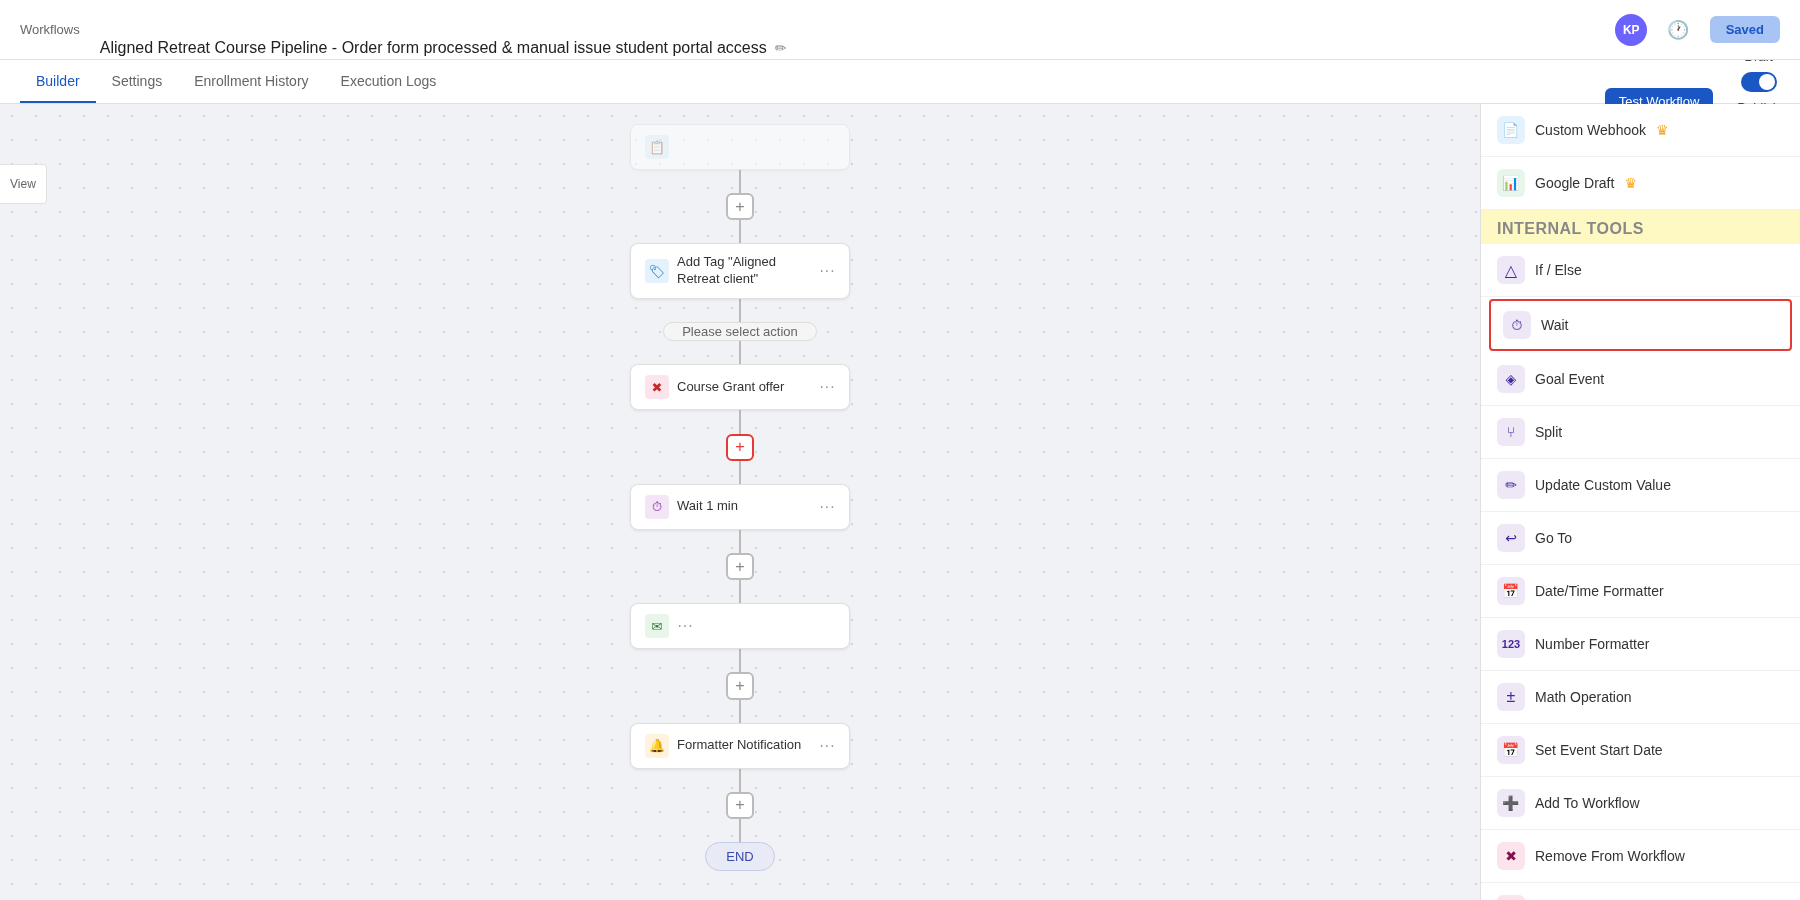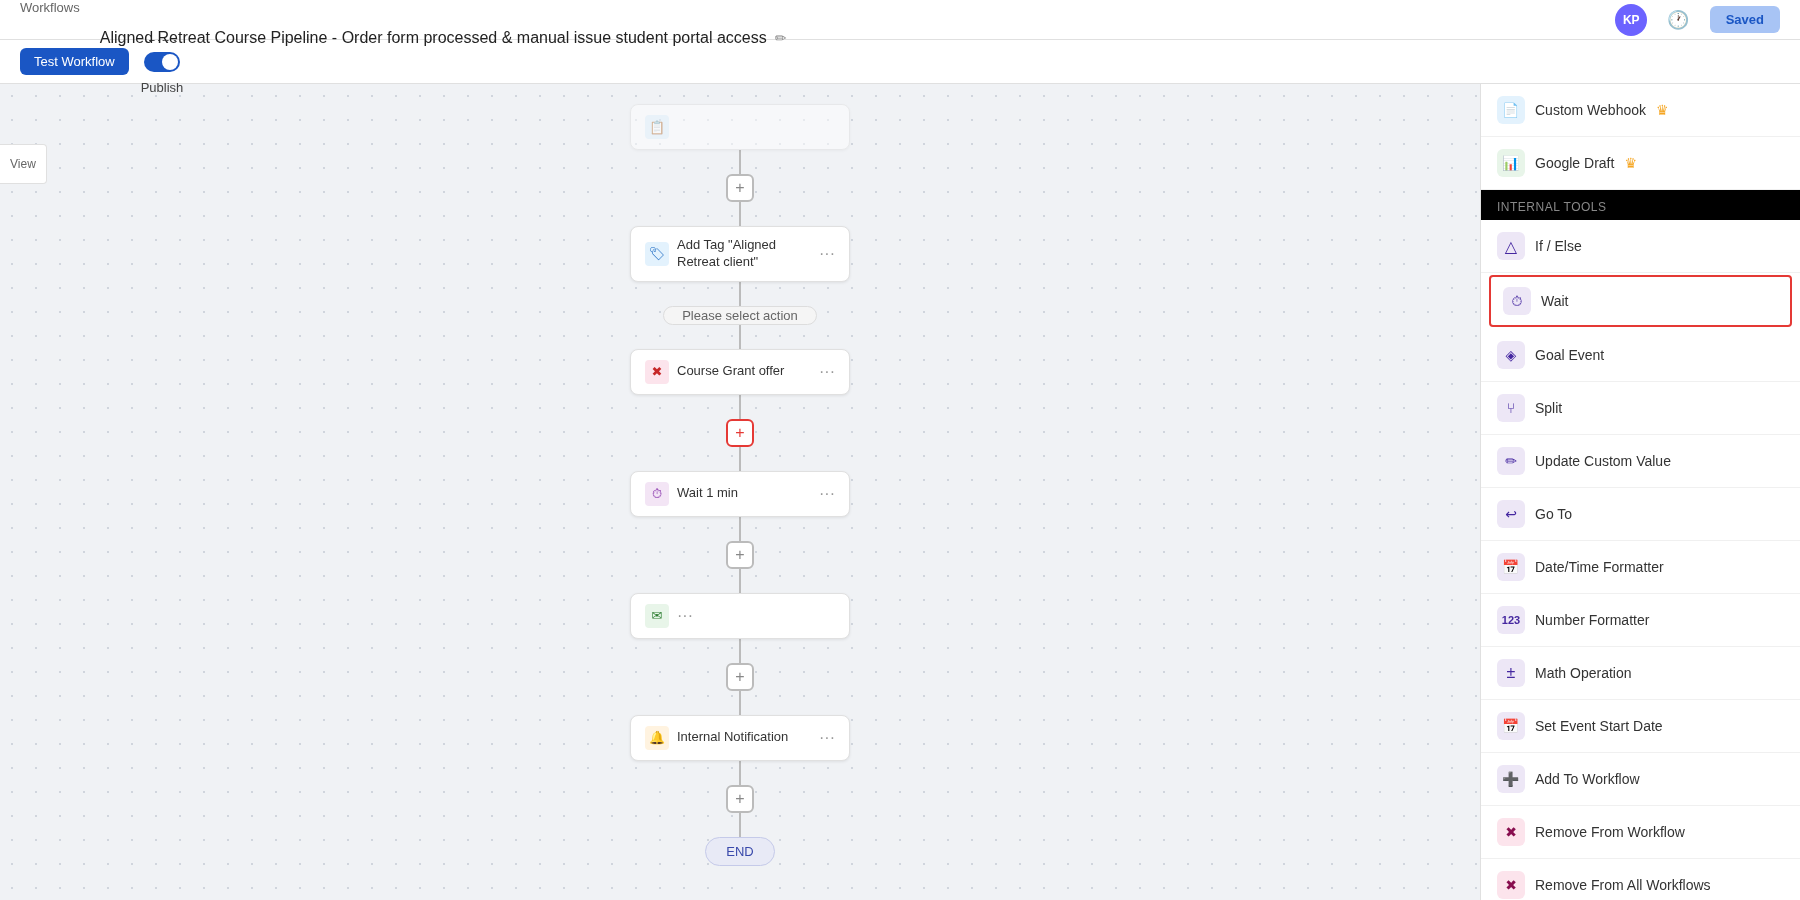--- a/index.html
+++ b/index.html
@@ -3,22 +3,23 @@
   <meta charset="utf-8">
   <style>
     * { box-sizing: border-box; margin: 0; padding: 0; }
     body { font-family: -apple-system, BlinkMacSystemFont, 'Segoe UI', sans-serif; background: #f0f2f5; height: 900px; overflow: hidden; display: flex; flex-direction: column; }
 
     
     .header {
       background: #fff;
       border-bottom: 1px solid #e0e0e0;
       display: flex;
+      align-items: center;
       padding: 0 20px;
-      height: 40px;
+      height: 60px;
       flex-shrink: 0;
       z-index: 10;
     }
     .back-link {
       font-size: 13px;
       color: #666;
       cursor: pointer;
       margin-right: 20px;
       white-space: nowrap;
     }
@@ -78,21 +79,21 @@
       color: #666;
       cursor: pointer;
       border-bottom: 2px solid transparent;
       margin-bottom: -1px;
     }
     .tab.active {
       color: #1a56c4;
       border-bottom: 2px solid #1a56c4;
       font-weight: 500;
     }
-    .tabs-right { display: flex; align-items: center; gap: 12px; }
+    .tabs-right { display: flex; align-items: flex-end; gap: 24px; }
     .test-workflow-btn {
       background: #1a56c4;
       color: #fff;
       border: none;
       padding: 6px 14px;
       border-radius: 6px;
       font-size: 13px;
       font-weight: 500;
       cursor: pointer;
     }
@@ -251,26 +252,26 @@
     .sidebar-icon {
       width: 28px; height: 28px;
       border-radius: 6px;
       display: flex; align-items: center; justify-content: center;
       font-size: 14px;
       flex-shrink: 0;
     }
 
     .section-header {
       padding: 10px 16px 6px;
-      font-size: 12px;
-      font-weight: 400;
+      font-size: 16px;
+      font-weight: 700;
       color: #888;
       text-transform: uppercase;
       letter-spacing: 0.5px;
-      background: #000000;
+      background: #fef9c3;
     }
 
     .crown { color: #f5a623; font-size: 14px; }
 
     
     .sidebar::-webkit-scrollbar { width: 6px; }
     .sidebar::-webkit-scrollbar-track { background: #f0f0f0; }
     .sidebar::-webkit-scrollbar-thumb { background: #ccc; border-radius: 3px; }
 
     
@@ -294,20 +295,26 @@
     <span class="edit-icon">✏</span>
   </div>
   <div class="header-right">
     <div class="avatar">KP</div>
     <span class="clock-icon">🕐</span>
     <button class="saved-btn">Saved</button>
   </div>
 </div>
 
 <div class="tabs-bar">
+  <div class="tabs-left">
+    <div class="tab active">Builder</div>
+    <div class="tab">Settings</div>
+    <div class="tab">Enrollment History</div>
+    <div class="tab">Execution Logs</div>
+  </div>
   <div class="tabs-right">
     <button class="test-workflow-btn">Test Workflow</button>
     <div class="toggle-group">
       <span>Draft</span>
       <div class="toggle"></div>
       <span>Publish</span>
     </div>
   </div>
 </div>
 
@@ -365,21 +372,21 @@
         <div class="node-icon icon-email">✉</div>
         <span class="node-menu">···</span>
       </div>
 
       <div class="connector"></div>
       <div class="add-btn">+</div>
       <div class="connector"></div>
 
       <div class="node-card">
         <div class="node-icon icon-bell">🔔</div>
-        <span class="node-label">Internal Notification</span>
+        <span class="node-label">Formatter Notification</span>
         <span class="node-menu">···</span>
       </div>
 
       <div class="connector"></div>
       <div class="add-btn">+</div>
       <div class="connector"></div>
 
       <div class="end-node">END</div>
 
       <div style="height:30px;"></div>

